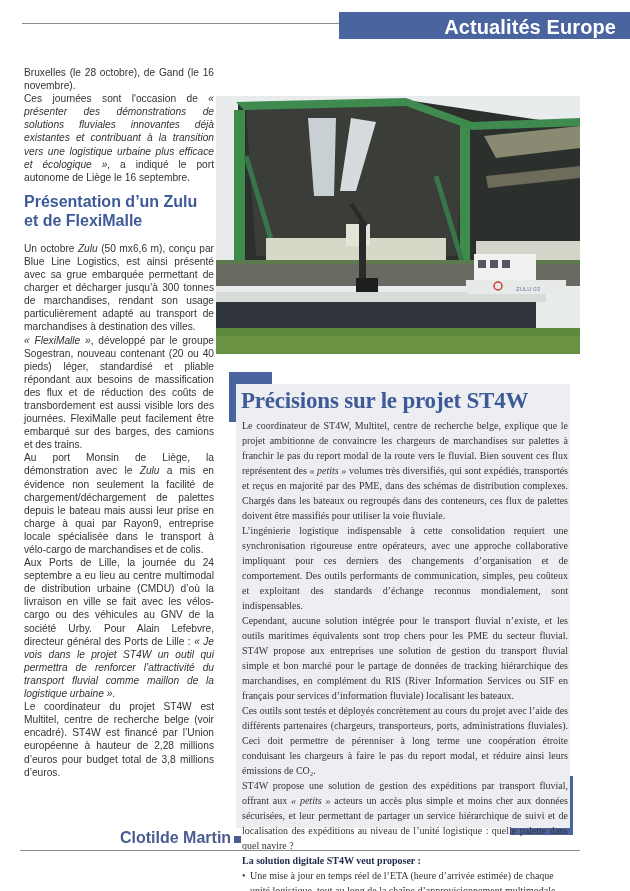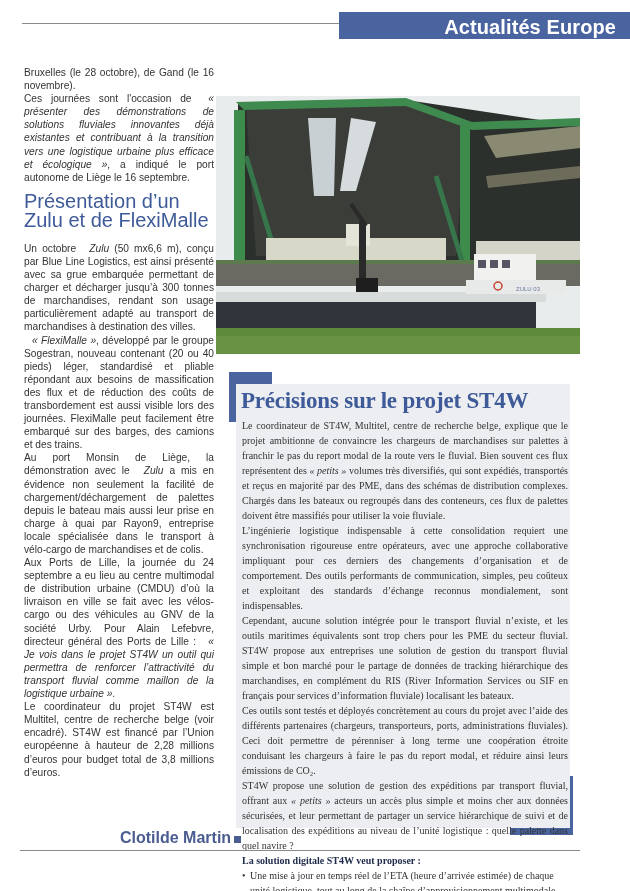--- a/index.html
+++ b/index.html
@@ -11,23 +11,23 @@
     position: absolute; left: 339px; top: 12px; width: 291px; height: 27px;
     background: #4a64a0; color: #fff; font-weight: bold; font-size: 20px;
     text-align: right; padding: 4px 14px 0 0; letter-spacing: 0.1px;
   }
 
   .left-col {
     position: absolute; left: 24px; top: 66px; width: 190px;
     font-size: 10.2px; line-height: 13.1px; color: #333; text-align: justify;
   }
   .left-col p { margin: 0; }
-  .left-col em { font-style: italic; margin-left: 8px; }
+  .left-col em { font-style: italic; }
   .subhead {
-    font-size: 20px; line-height: 19px; font-weight: normal; color: #3e5a98;
+    font-size: 16px; line-height: 19px; font-weight: bold; color: #3e5a98;
     margin: 8px 0 12px 0; text-align: left;
   }
   .byline {
     position: absolute; left: 120px; top: 829px; font-size: 16px; font-weight: bold;
     color: #4a5c90;
   }
   .byline .sq { display: inline-block; width: 7px; height: 7px; background: #4a5c90; margin-left: 3px; vertical-align: 0px; }
   .bottom-rule { position: absolute; left: 20px; top: 850px; width: 560px; height: 1px; background: #8a8a8a; }
 
   .photo {

